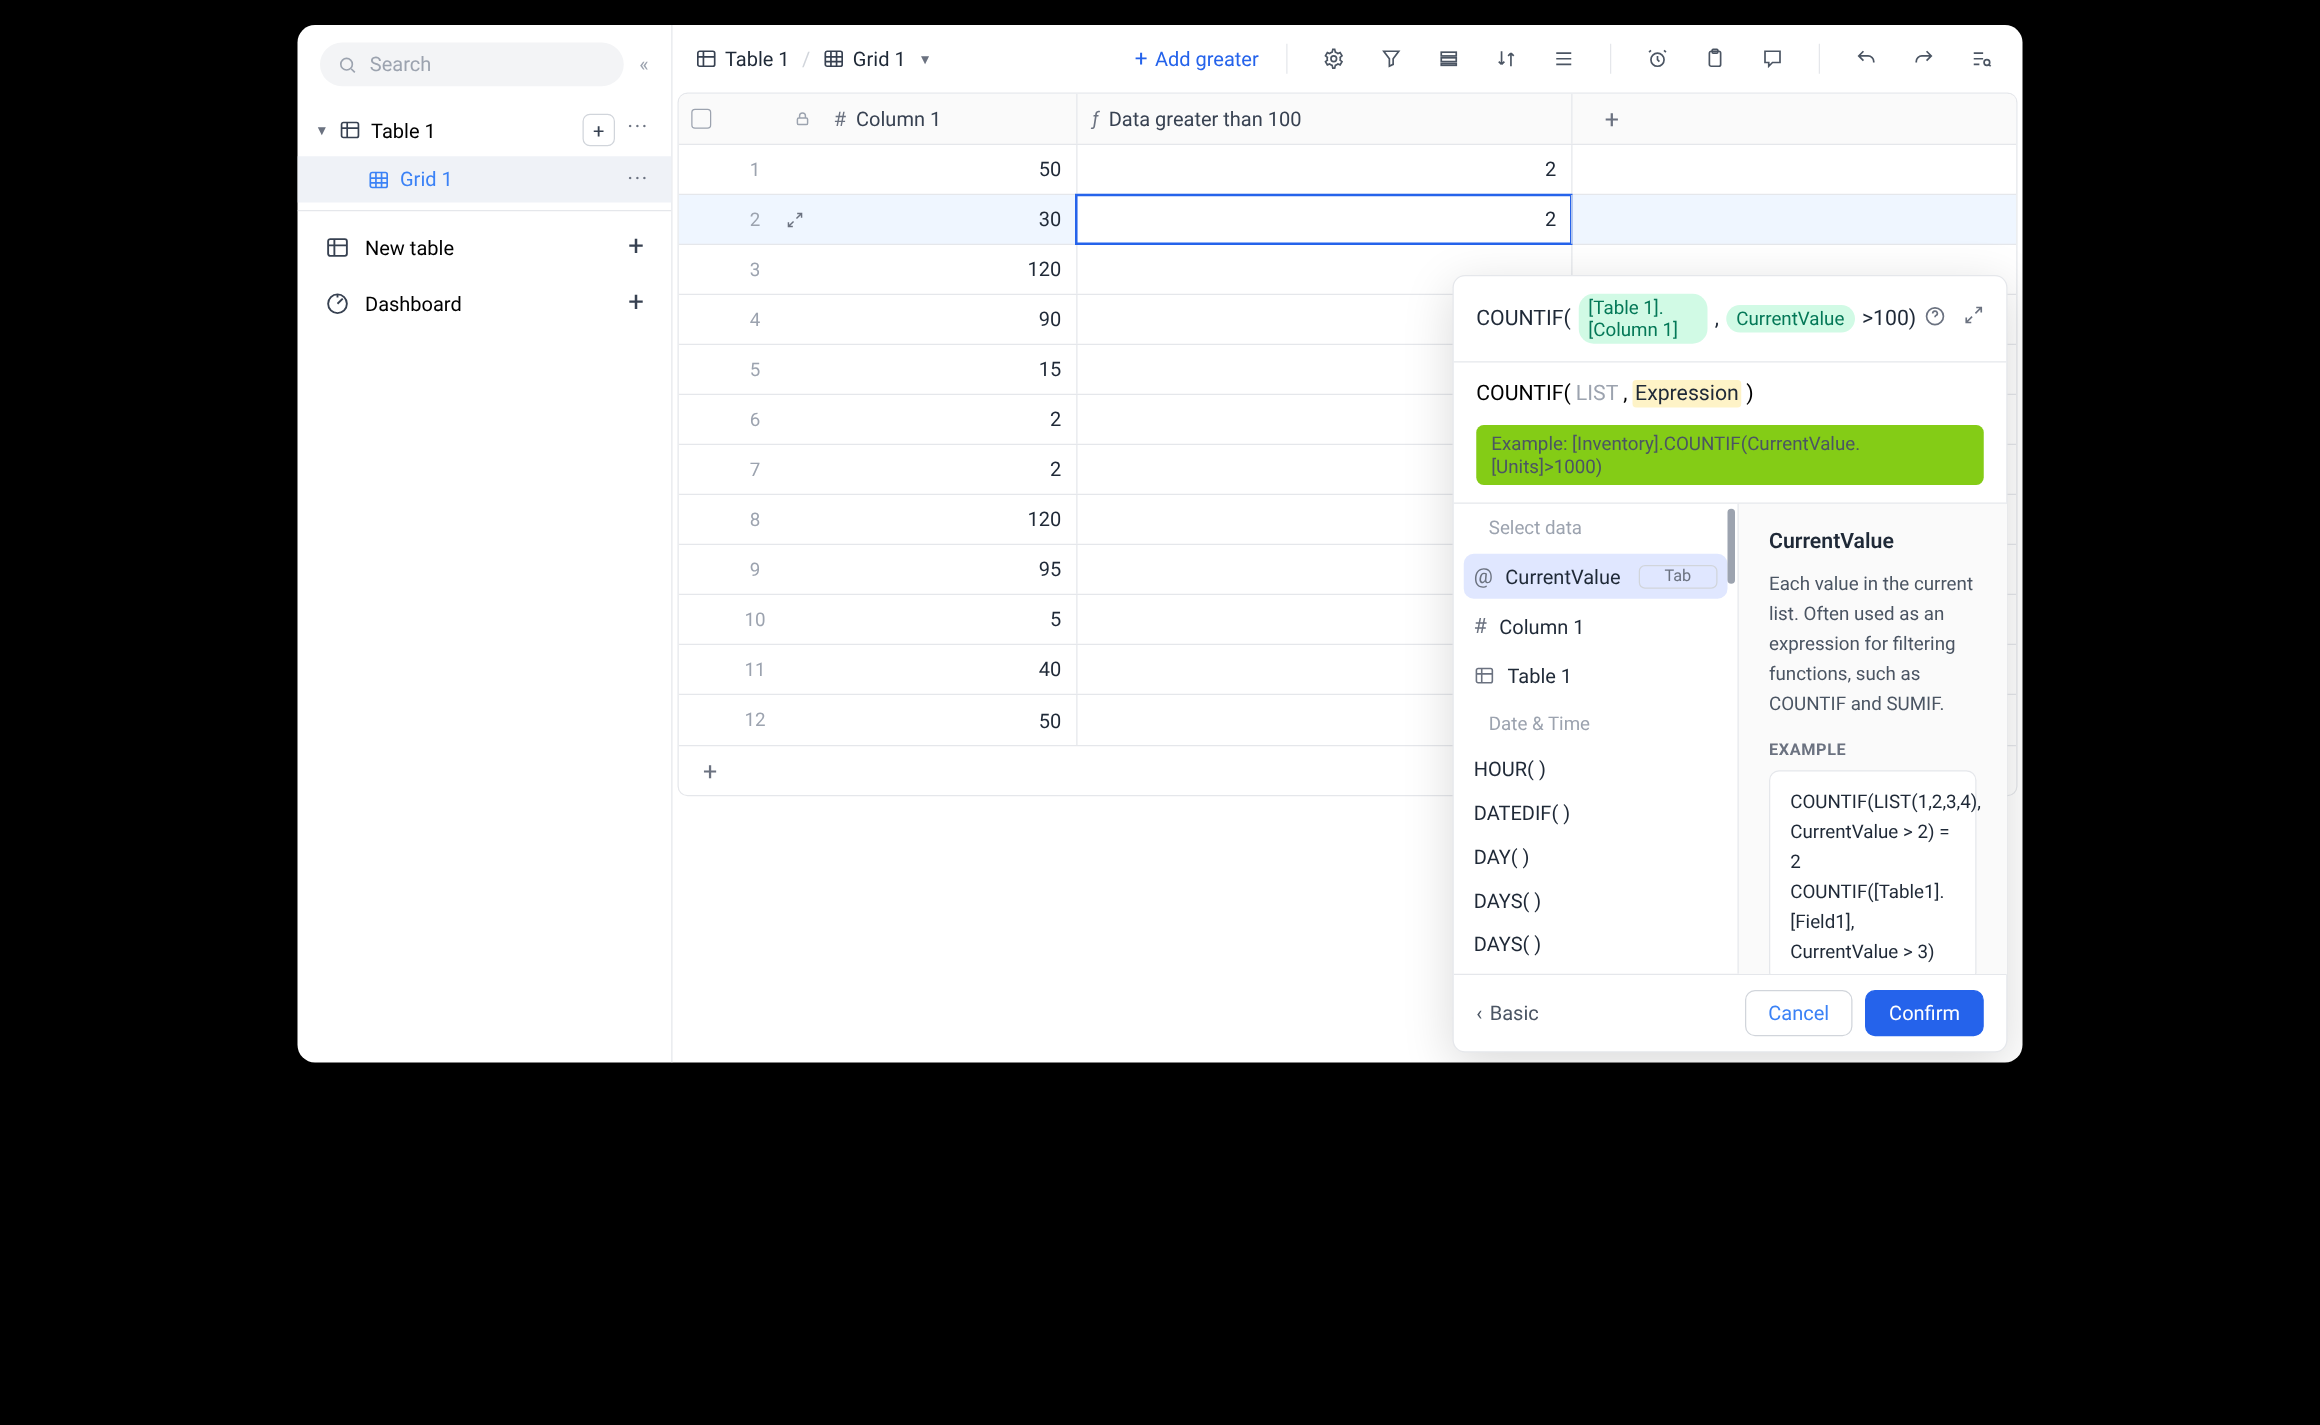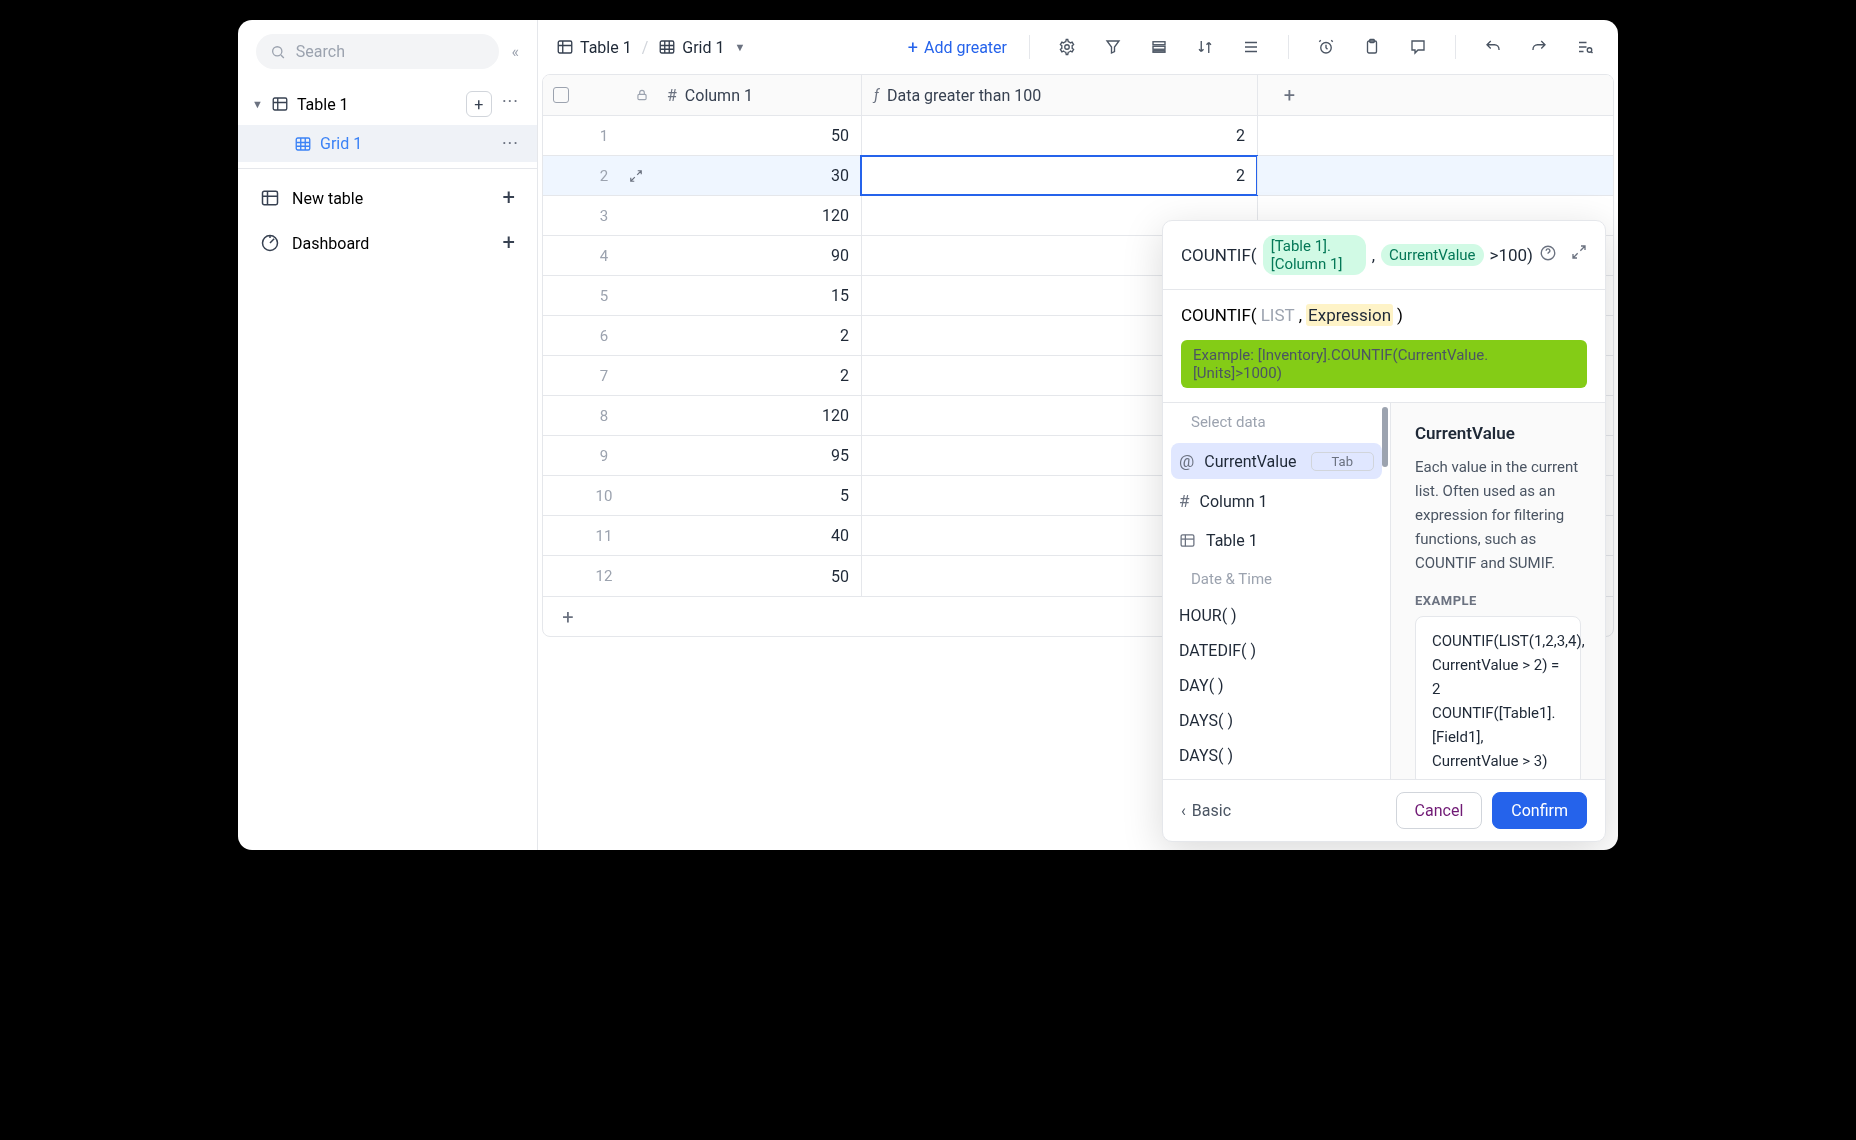--- a/index.html
+++ b/index.html
@@ -103,21 +103,21 @@
 
 .fp-right { flex: 1; padding: 20px 24px; overflow-y: auto; background: #fafafa; }
 .fp-right h3 { font-size: 17px; font-weight: 600; margin-bottom: 12px; color: #1f2937; }
 .fp-desc { font-size: 15px; color: #4b5563; line-height: 1.6; margin-bottom: 18px; }
 .ex-label { font-size: 13px; color: #6b7280; letter-spacing: 0.5px; margin-bottom: 8px; font-weight: bold; }
 .ex-box { background: #fff; border: 1px solid #e5e7eb; border-radius: 8px; padding: 12px 16px; font-size: 15px; color: #1f2937; line-height: 1.6; }
 
 .fp-footer { border-top: 1px solid #e5e7eb; padding: 12px 18px; display: flex; align-items: center; }
 .basic-link { display: flex; align-items: center; gap: 6px; color: #4b5563; cursor: pointer; font-size: 16px; }
 .fp-footer .spacer { flex: 1; }
-.btn { padding: 8px 18px; border-radius: 8px; font-size: 16px; cursor: pointer; border: 1px solid #d1d5db; background: #fff; color: #701a75; }
+.btn { padding: 8px 18px; border-radius: 8px; font-size: 16px; cursor: pointer; border: 1px solid #d1d5db; background: #fff; color: #3b82f6; }
 .btn.primary { background: #2563eb; color: #fff; border-color: #2563eb; margin-left: 10px; }
 
 .lock-svg { width: 14px; height: 14px; }
 </style>
 </head>
 <body>
 
 <div class="app">
 
   <div class="sidebar">

